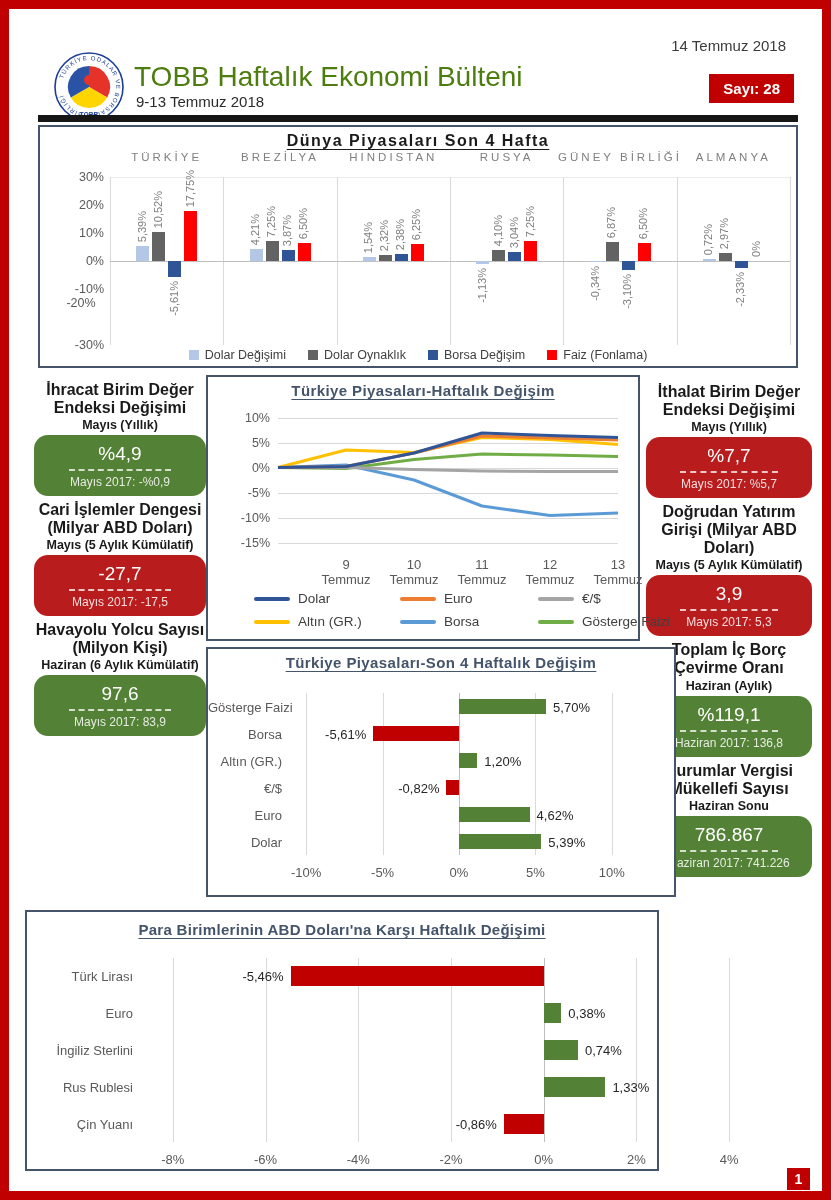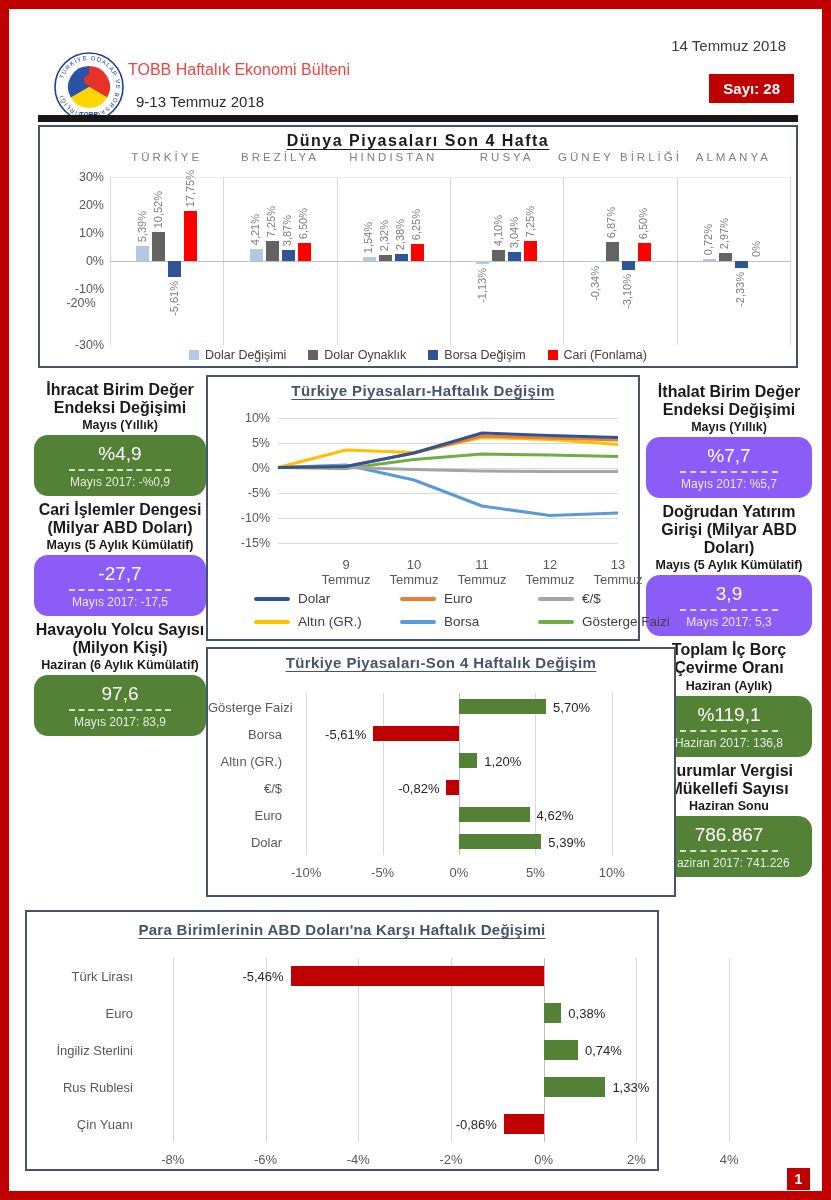--- a/index.html
+++ b/index.html
@@ -2,21 +2,21 @@
 <html><head>
 <meta charset="utf-8">
 <style>
   html,body{margin:0;padding:0;background:#fff;}
   body{font-family:"Liberation Sans", sans-serif; -webkit-font-smoothing:antialiased;}
   #page{position:relative;width:831px;height:1200px;background:#fff;border:9px solid #C00000;box-sizing:border-box;overflow:hidden;}
 
   
   #date{position:absolute;top:28px;right:36px;font-size:15px;color:#3b3b3b;}
   #logo{position:absolute;left:44px;top:42px;width:72px;height:72px;}
-  #main-title{position:absolute;left:119px;top:52px;font-size:16px;color:#ef4444;}
+  #main-title{position:absolute;left:125px;top:52px;font-size:28px;color:#4d7c0f;}
   #sub-title{position:absolute;left:127px;top:84px;font-size:15px;color:#2b2b2b;}
   #issue-badge{position:absolute;right:28px;top:65px;background:#C00000;color:#fff;font-size:15px;font-weight:bold;padding:6px 14px;}
   #black-bar{position:absolute;left:29px;top:106px;width:760px;height:7px;background:#161616;}
 
   
   .chart-box{position:absolute;background:#fff;border:2px solid #44546A;box-sizing:border-box;}
   #world-box{left:29px;top:116px;width:760px;height:243px;}
   #weekly-box{left:197px;top:366px;width:434px;height:266px;}
   #fourweek-box{left:197px;top:638px;width:470px;height:250px;}
   #currency-box{left:16px;top:901px;width:634px;height:261px;}
@@ -45,21 +45,21 @@
 
   
   .card-col{position:absolute;display:flex;flex-direction:column;}
   #left-cards{left:25px;top:372px;width:172px;}
   #right-cards{left:637px;top:374px;width:166px;}
   .stat-block{margin-bottom:5px;text-align:center;}
   .stat-title{font-size:16px;font-weight:bold;color:#1a1a1a;line-height:1.13;}
   .stat-sub{font-size:12.5px;font-weight:bold;color:#1a1a1a;margin-top:1px;}
   .stat-card{margin-top:3px;border-radius:14px;padding:8px 6px 7px 6px;color:#fff;}
   .stat-card.green{background:#538135;}
-  .stat-card.red{background:#8b5cf6;}
+  .stat-card.red{background:#b91c1c;}
   .stat-value{font-size:19px;font-weight:normal;}
   .stat-dash{width:64%;margin:4px auto 4px auto;border-bottom:2px dashed rgba(255,255,255,.75);}
   .stat-note{font-size:12px;color:rgba(255,255,255,.85);}
 
   #page-num{position:absolute;right:12px;bottom:1px;width:23px;height:22px;background:#C00000;color:#fff;font-size:14px;font-weight:bold;display:flex;align-items:center;justify-content:center;}
 </style>
 </head>
 <body>
 
 <div id="page">
@@ -168,21 +168,21 @@
           <div class="legend-item">
             <div class="legend-swatch" style="background: rgb(99, 99, 99);"></div>
             <span>Dolar Oynaklık</span>
           </div>
           <div class="legend-item">
             <div class="legend-swatch" style="background: rgb(47, 85, 151);"></div>
             <span>Borsa Değişim</span>
           </div>
           <div class="legend-item">
             <div class="legend-swatch" style="background: rgb(255, 0, 0);"></div>
-            <span>Cari (Fonlama)</span>
+            <span>Faiz (Fonlama)</span>
           </div>
         </div>
       </div>
   </div>
 
   <div id="left-cards" class="card-col">
       <div class="stat-block">
         <div class="stat-title">İhracat Birim Değer Endeksi Değişimi</div>
         <div class="stat-sub">Mayıs (Yıllık)</div>
         <div class="stat-card green">

